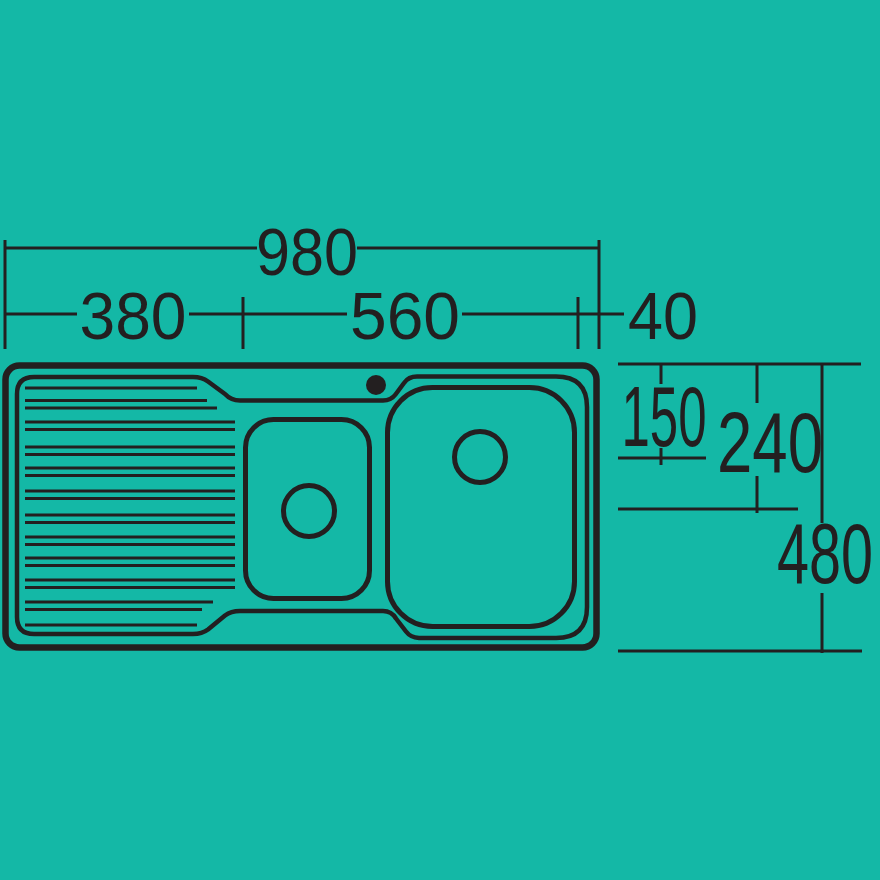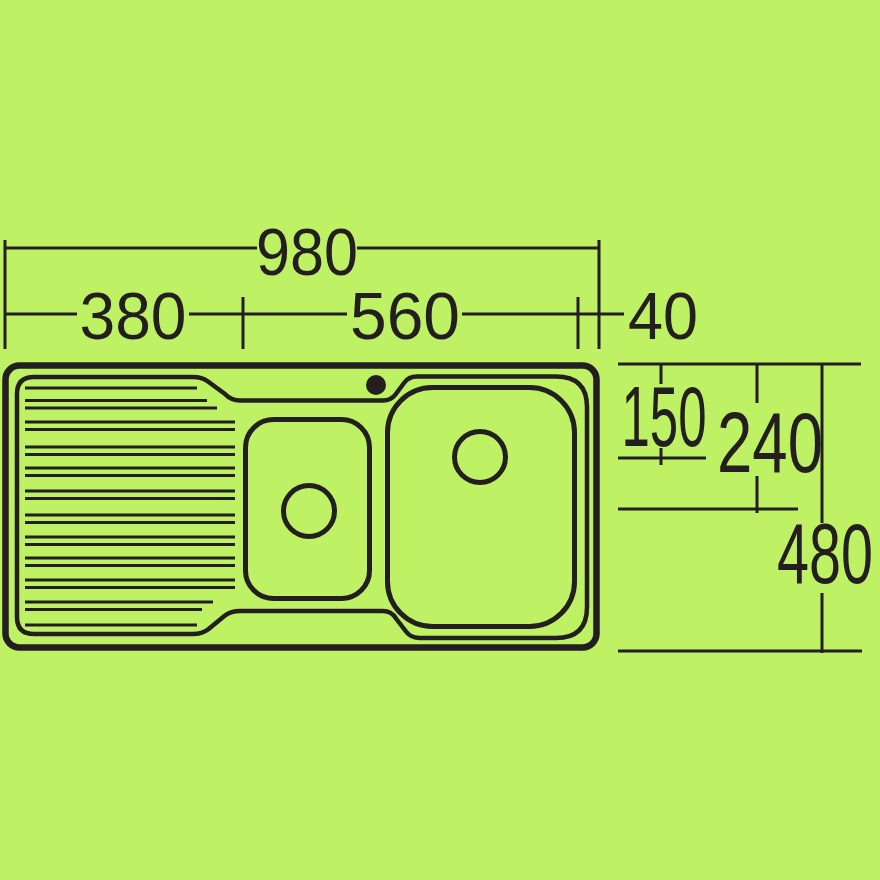--- a/index.html
+++ b/index.html
@@ -4,21 +4,21 @@
 <style>
   html, body {
     margin: 0;
     padding: 0;
     background: #ffffff;
   }
   .stage {
     position: relative;
     width: 880px;
     height: 880px;
-    background: #bef264;
+    background: #14b8a6;
     overflow: hidden;
   }
   svg {
     display: block;
     width: 880px;
     height: 880px;
   }
   .dim-line {
     stroke: #231f20;
     stroke-width: 3;

